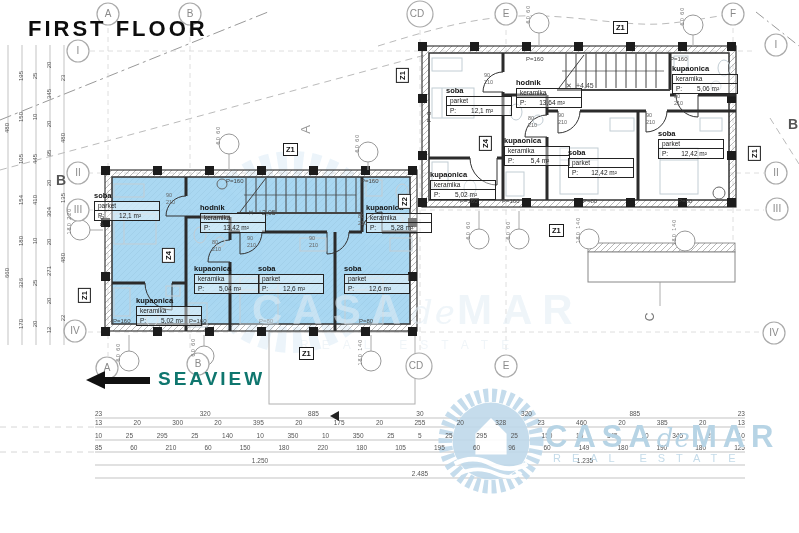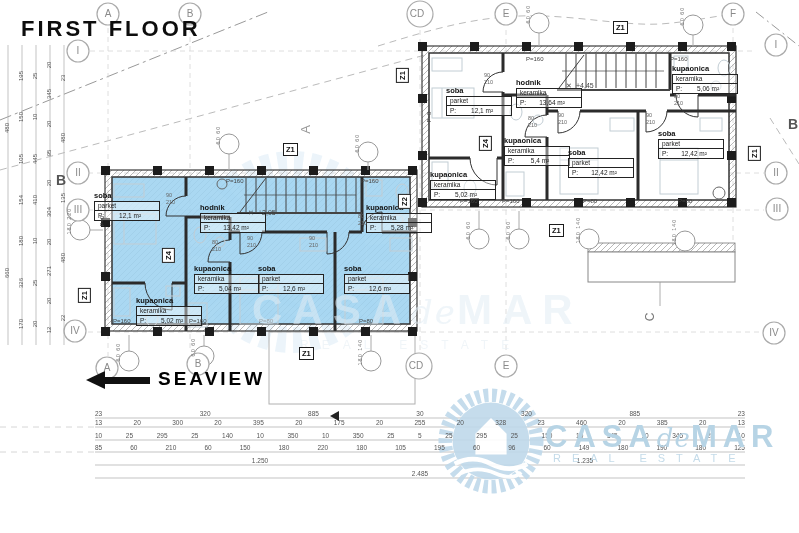--- a/index.html
+++ b/index.html
@@ -28,21 +28,21 @@
   .ddim{position:absolute;z-index:5;font-size:5.5px;color:#666;line-height:1.25;display:flex;
         flex-direction:column;}
   .mlabel{position:absolute;width:30px;text-align:center;font-size:5.5px;color:#777;
           transform:rotate(-90deg);transform-origin:center;z-index:4;letter-spacing:1px;}
   .dimrow{position:absolute;display:flex;justify-content:space-between;font-size:6.5px;
           color:#555;z-index:3;}
   .dimtotal{position:absolute;text-align:center;font-size:6.5px;color:#555;z-index:3;}
   .vchain{position:absolute;width:12px;display:flex;flex-direction:column;
           justify-content:space-around;align-items:center;z-index:3;}
   .vchain span{transform:rotate(-90deg);white-space:nowrap;font-size:6px;color:#555;}
-  .seaview-label{font-size:19px;font-weight:bold;letter-spacing:3px;color:#000000;z-index:6;}
+  .seaview-label{font-size:19px;font-weight:bold;letter-spacing:3px;color:#0f766e;z-index:6;}
   .arrow-bar{position:absolute;left:104px;top:377px;width:46px;height:7px;background:#111;z-index:6;}
   .arrow-head{position:absolute;left:86px;top:371px;width:0;height:0;border-top:9px solid transparent;
               border-bottom:9px solid transparent;border-right:19px solid #111;z-index:6;}
   .cutmark{position:absolute;width:0;height:0;border-top:5px solid transparent;
            border-bottom:5px solid transparent;border-right:9px solid #222;z-index:4;}
   .seclabel{font-size:13px;color:#999;z-index:4;}
   .wm-mid{position:absolute;left:252px;top:286px;z-index:5;opacity:0.55;color:#e2edf5;
           font-size:42px;letter-spacing:10px;font-weight:bold;}
   .wm-mid .de{font-family:"DejaVu Serif",serif;font-style:italic;font-weight:normal;
           font-size:34px;letter-spacing:2px;}
@@ -311,21 +311,21 @@
     <line x1="8" y1="45" x2="8" y2="345"></line>
         <line x1="22" y1="45" x2="22" y2="345"></line>
     <line x1="36" y1="45" x2="36" y2="345"></line>
         <line x1="50" y1="45" x2="50" y2="345"></line>
     <line x1="64" y1="45" x2="64" y2="345"></line>
   </g>
 
   <use href="#sun" x="491" y="441" color="#bfd9ea" opacity="0.9" transform="translate(491,441) scale(0.52) translate(-491,-441)"></use>
 </svg>
 
-<div class="t title" style="left:21px;top:16px">FIRST FLOOR</div>
+<div class="t title" style="left:28px;top:16px">FIRST FLOOR</div>
 
 <div class="arrow-head"></div>
 <div class="arrow-bar"></div>
 <div class="t seaview-label" style="left:158px;top:368px">SEAVIEW</div>
 
 <div class="gridc gc22" style="left:97px;top:3px">A</div>
 <div class="gridc gc22" style="left:179px;top:3px">B</div>
 <div class="gridc gc26" style="left:407px;top:1px">CD</div>
 <div class="gridc gc22" style="left:495px;top:3px">E</div>
 <div class="gridc gc22" style="left:722px;top:3px">F</div>

